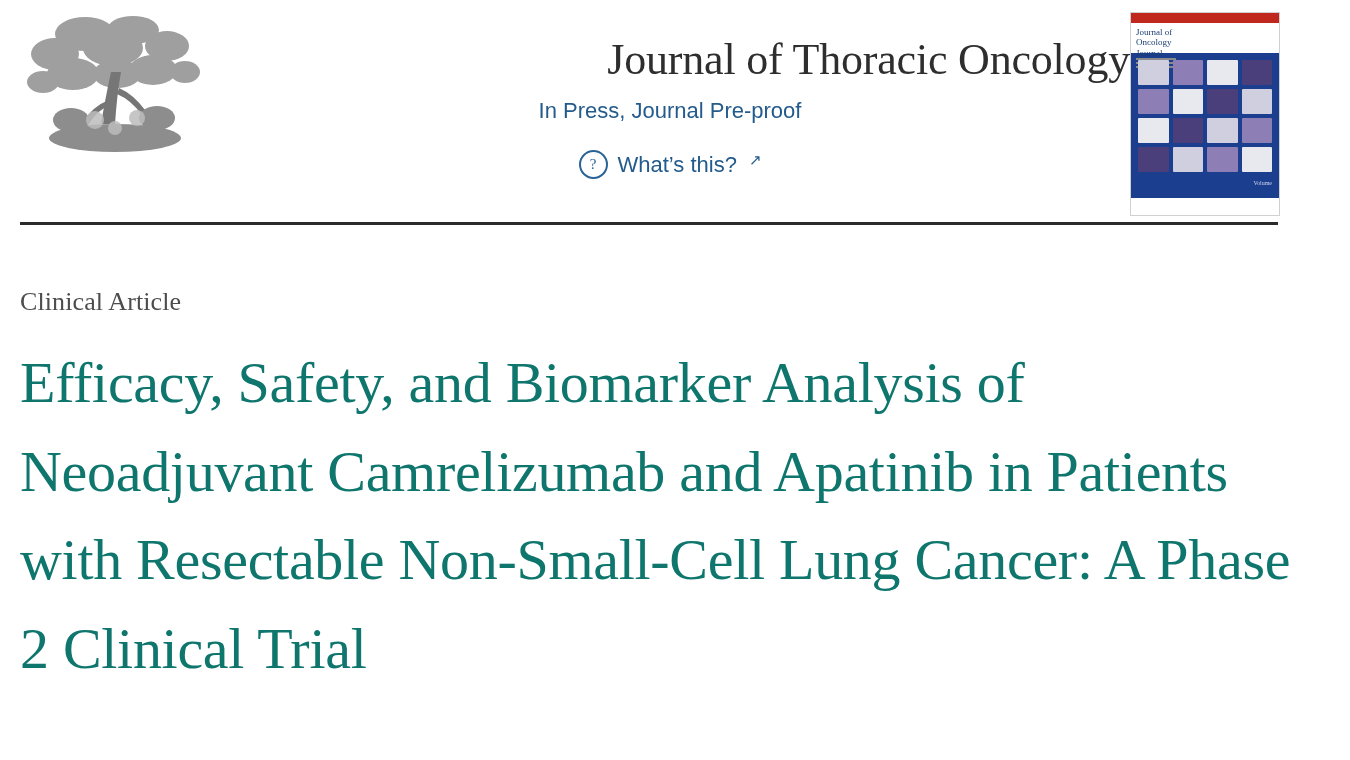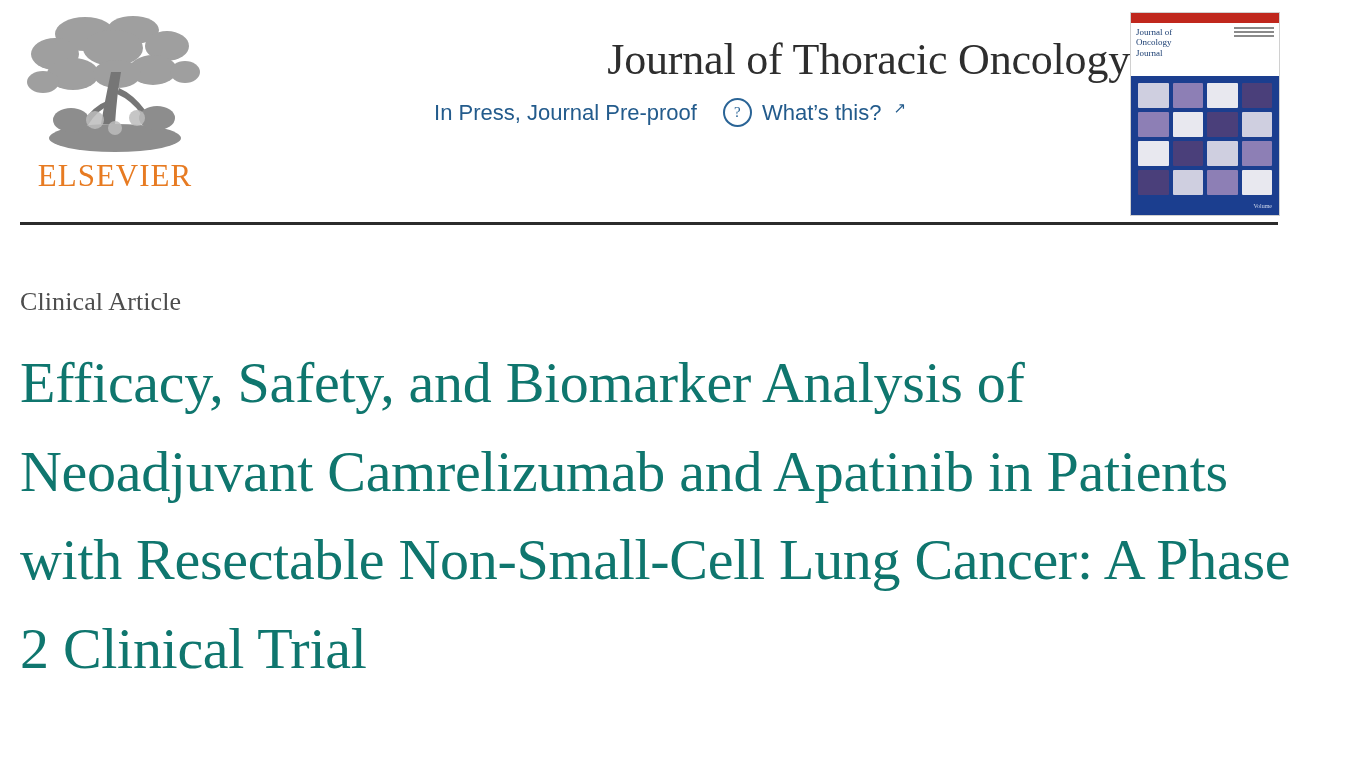--- a/index.html
+++ b/index.html
@@ -73,20 +73,21 @@
     color: #3c3c3c;
     font-weight: 400;
   }
   .journal-status-row {
     margin-top: 14px;
     display: flex;
     align-items: center;
     justify-content: center;
     gap: 26px;
     font-size: 22px;
+    flex-direction: column;
   }
   .status-text {
     color: #235b8c;
   }
   .help-group {
     display: flex;
     align-items: center;
     gap: 10px;
     color: #235b8c;
     cursor: pointer;
@@ -126,25 +127,26 @@
     overflow: hidden;
     background: #fff;
   }
   .cover-topbar {
     height: 10px;
     background: #c0271d;
     width: 100%;
   }
   .cover-head {
     background: #ffffff;
-    height: 53px;
+    height: 30px;
     padding: 4px 5px 0 5px;
     box-sizing: border-box;
     display: flex;
     justify-content: space-between;
+    flex-direction: column;
   }
   .cover-journal-name {
     font-family: "Liberation Serif", serif;
     font-size: 9px;
     line-height: 1.15;
     color: #1b3e72;
     text-align: left;
     max-width: 80px;
   }
   .cover-pub {
@@ -251,21 +253,20 @@
             <ellipse cx="46" cy="108" rx="18" ry="12"></ellipse>
             <ellipse cx="132" cy="106" rx="18" ry="12"></ellipse>
           </g>
           <g fill="#bdbdbd" opacity="0.85">
             <circle cx="70" cy="108" r="9"></circle>
             <circle cx="112" cy="106" r="8"></circle>
             <circle cx="90" cy="116" r="7"></circle>
           </g>
         </svg>
       </div>
-      <div class="publisher-wordmark">ELSEVIER</div>
     </div>
 
     <div class="journal-block">
       <div class="journal-title">Journal of Thoracic Oncology</div>
       <div class="journal-status-row">
         <span class="status-text">In Press, Journal Pre-proof</span>
         <span class="help-group">
           <span class="q-icon">?</span>
           <span class="whats-this">What’s this?</span>
           <span class="ext-arrow">↗</span>

